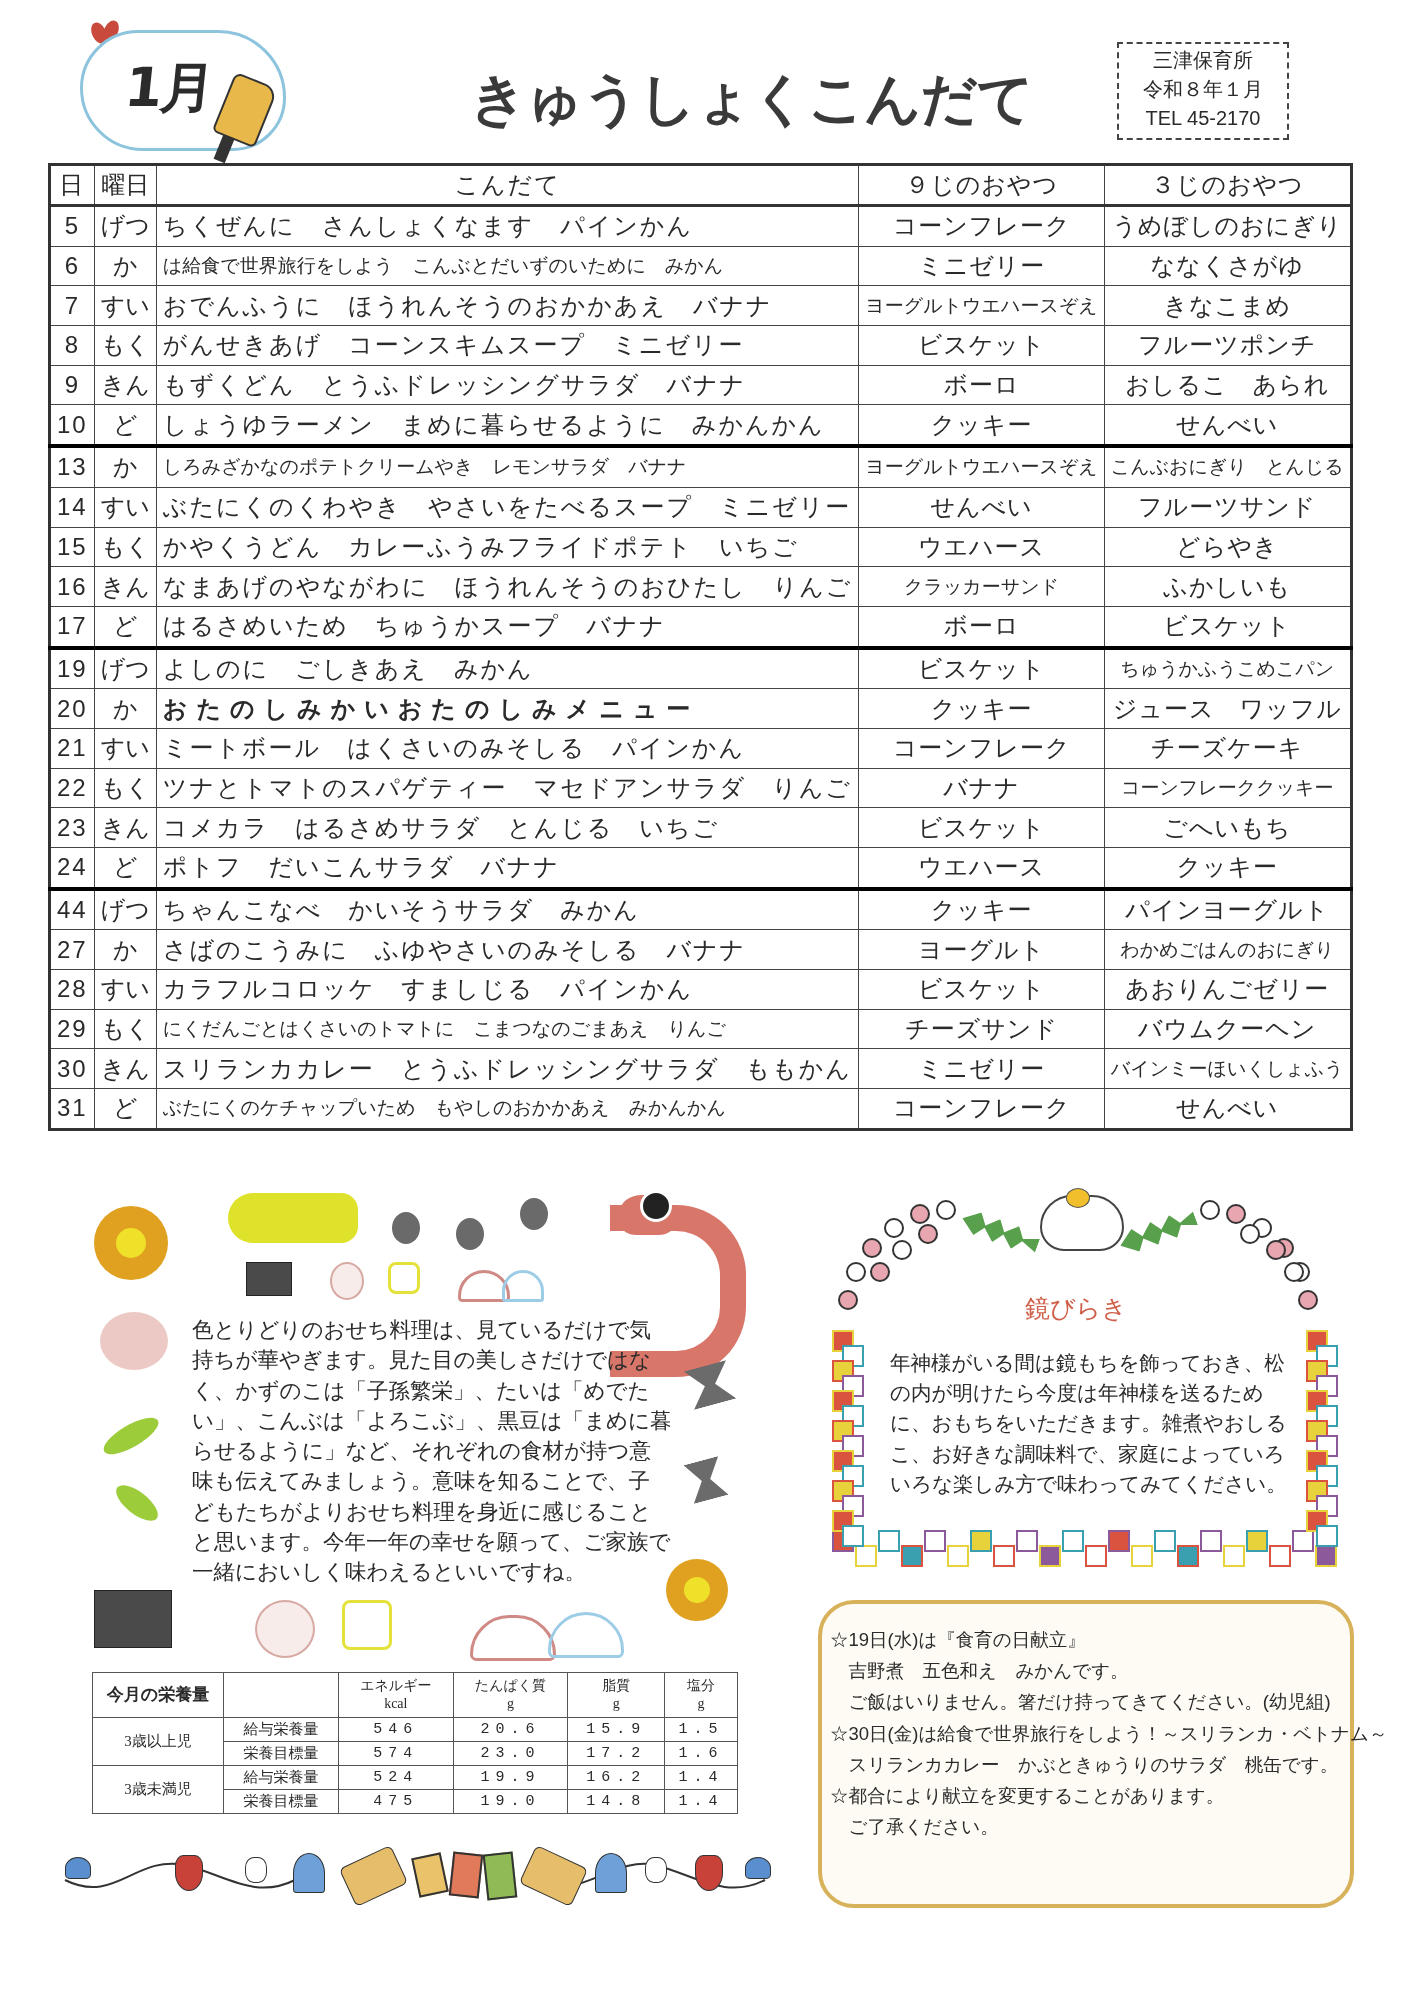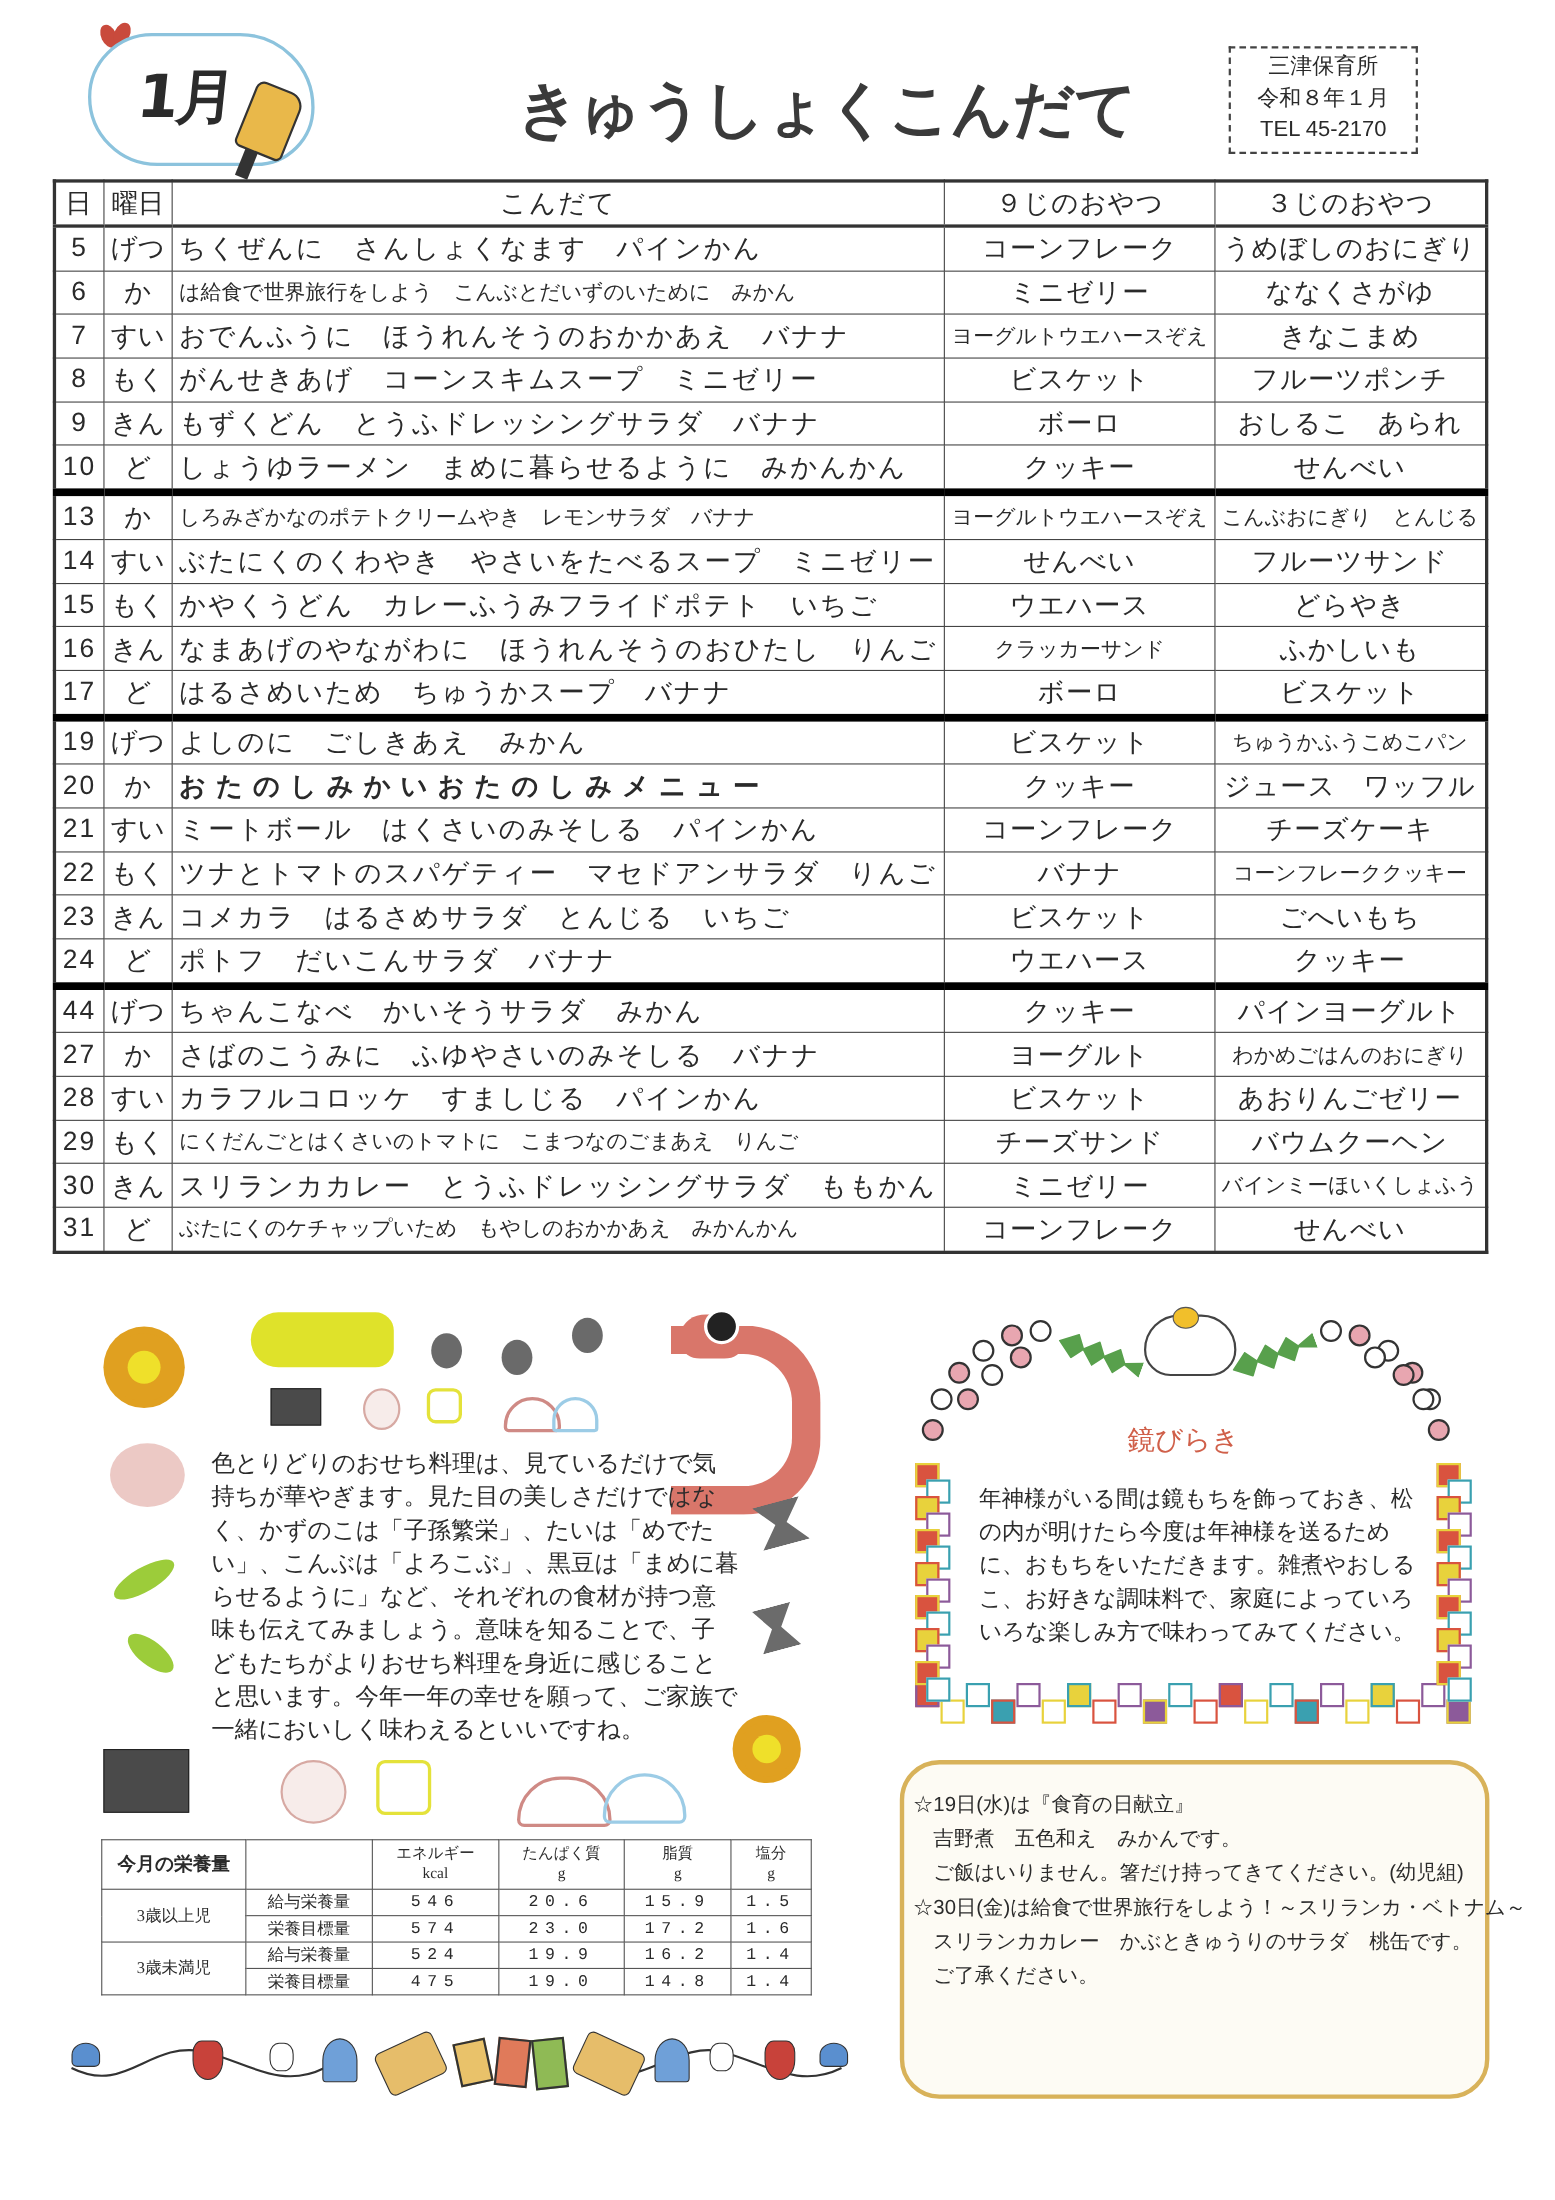--- a/index.html
+++ b/index.html
@@ -15,21 +15,21 @@
   .leaf1 { left:92px; top:22px; width:14px; height:22px; background:#c94a3c; border-radius:50%; transform:rotate(-25deg); }
   .leaf2 { left:104px; top:20px; width:14px; height:22px; background:#c94a3c; border-radius:50%; transform:rotate(25deg); }
   .title { left:470px; top:62px; font-size:56px; font-weight:bold; color:#3a3a3a; letter-spacing:-1px; font-family:"DejaVu Sans",sans-serif; }
   .infobox { left:1117px; top:42px; width:168px; height:92px; border:2px dashed #444; text-align:center; font-size:20px; line-height:29px; padding-top:2px; font-family:"Liberation Sans",sans-serif; }
 
   
   table.menu { position:absolute; left:48px; top:163px; width:1296px; border-collapse:collapse; border:3px solid #333; font-family:"Liberation Sans",sans-serif; }
   table.menu td, table.menu th { border:1.5px solid #444; height:38.7px; padding:0 6px; font-size:24px; font-weight:normal; white-space:nowrap; overflow:hidden; }
   table.menu th { height:38px; }
   table.menu tr.hdr th { border-bottom:3px solid #333; }
-  table.menu tr.week-end td { border-bottom:7px solid #000000;margin-left:20px; }
+  table.menu tr.week-end td { border-bottom:4px solid #000000;margin-left:20px; }
   .c-day { width:66px; text-align:center; letter-spacing:2px; }
   .c-wd { width:66px; text-align:center; }
   .c-menu { width:655px; text-align:left; letter-spacing:2px; }
   .c-am { width:186px; text-align:center; letter-spacing:1px; }
   .c-pm { text-align:center; letter-spacing:1px; }
   .bold-menu { font-weight:bold !important; letter-spacing:9px !important; }
   .small { font-size:19px !important; letter-spacing:0 !important; }
 
   
   .osechi-text { left:192px; top:1315px; width:480px; font-size:21.5px; line-height:30.3px; color:#2b2b2b; font-family:"Liberation Sans",sans-serif; }
@@ -431,13 +431,13 @@
     <div class="abs bq" style="left: 842px; top: 1495px; background: rgb(255, 255, 255); border-color: rgb(140, 90, 154);"></div>
     <div class="abs bq" style="left: 1316px; top: 1495px; background: rgb(255, 255, 255); border-color: rgb(140, 90, 154);"></div>
     <div class="abs bq" style="left: 832px; top: 1510px; background: rgb(217, 83, 63); border-color: rgb(232, 210, 60);"></div>
     <div class="abs bq" style="left: 1306px; top: 1510px; background: rgb(217, 83, 63); border-color: rgb(232, 210, 60);"></div>
     <div class="abs bq" style="left: 842px; top: 1525px; background: rgb(255, 255, 255); border-color: rgb(58, 160, 176);"></div>
     <div class="abs bq" style="left: 1316px; top: 1525px; background: rgb(255, 255, 255); border-color: rgb(58, 160, 176);"></div>
   </div>
 <div class="abs kagami-text">年神様がいる間は鏡もちを飾っておき、松の内が明けたら今度は年神様を送るために、おもちをいただきます。雑煮やおしるこ、お好きな調味料で、家庭によっていろいろな楽しみ方で味わってみてください。</div>
 
 <div class="abs notes"></div>
-<div class="abs notes-text" id="notes-text"><div>☆19日(水)は『食育の日献立』</div><div>　吉野煮　五色和え　みかんです。</div><div>　ご飯はいりません。箸だけ持ってきてください。(幼児組)</div><div>☆30日(金)は給食で世界旅行をしよう！～スリランカ・ベトナム～</div><div>　スリランカカレー　かぶときゅうりのサラダ　桃缶です。</div><div>　ご了承ください。</div></div>
+<div class="abs notes-text" id="notes-text"><div>☆19日(水)は『食育の日献立』</div><div>　吉野煮　五色和え　みかんです。</div><div>　ご飯はいりません。箸だけ持ってきてください。(幼児組)</div><div>☆30日(金)は給食で世界旅行をしよう！～スリランカ・ベトナム～</div><div>　スリランカカレー　かぶときゅうりのサラダ　桃缶です。</div><div>☆都合により献立を変更することがあります。</div><div>　ご了承ください。</div></div>
 
 </body></html>

